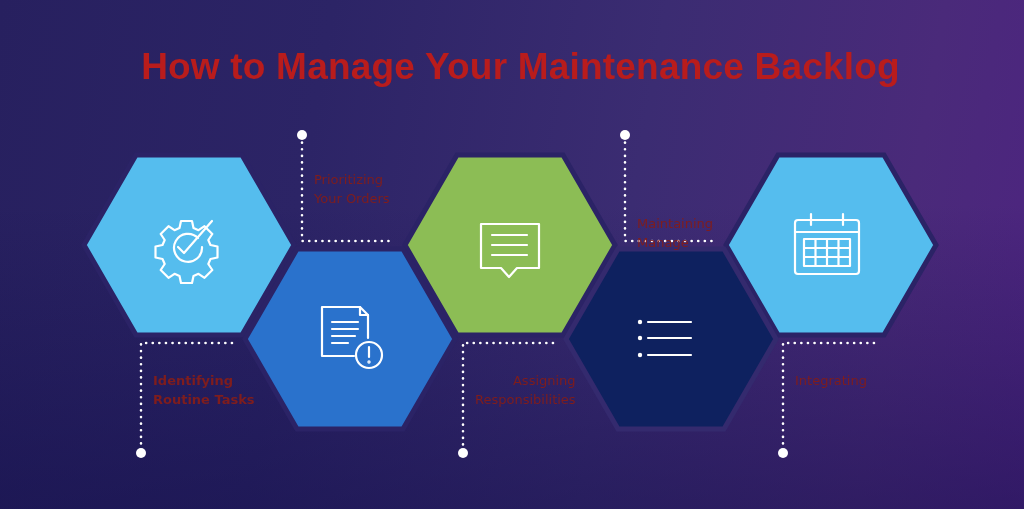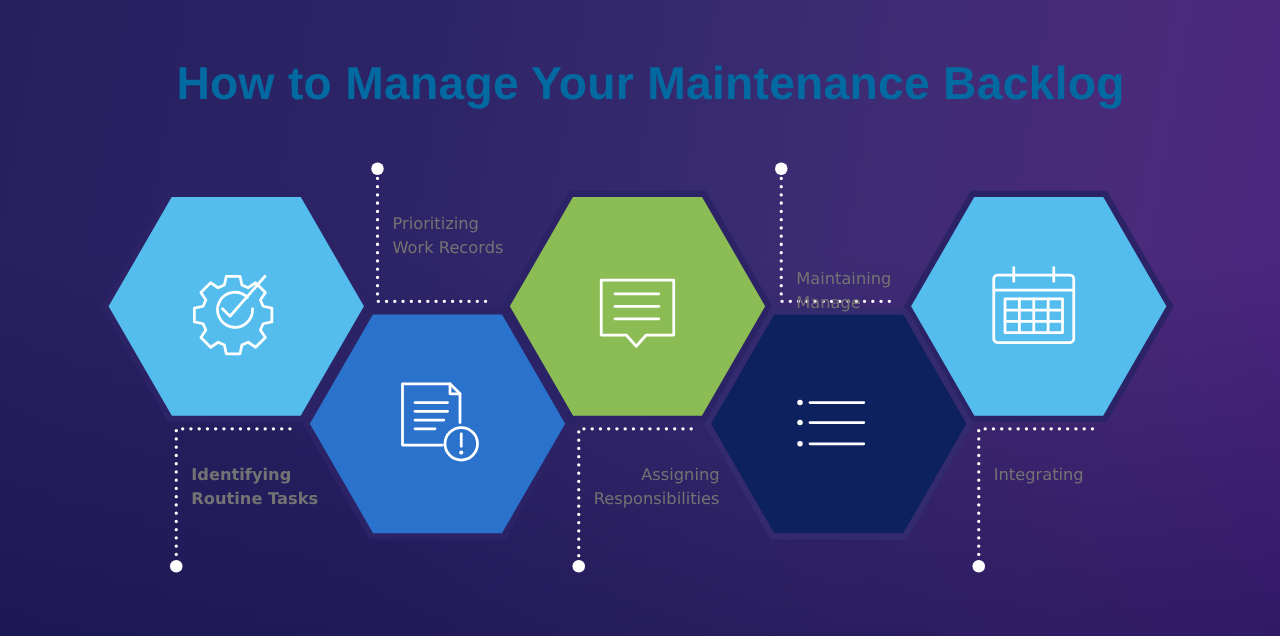--- a/index.html
+++ b/index.html
@@ -8,26 +8,26 @@
       background: linear-gradient(100deg, #27205f 0%, #2c2466 30%, #3b2c72 60%, #4a2a7a 85%, #4d2480 100%);
       font-family: "Liberation Sans", sans-serif;
     }
     .bg-shade {
       position: absolute; inset: 0;
       background: linear-gradient(180deg, rgba(0,0,0,0) 40%, rgba(15,12,70,0.45) 100%);
       pointer-events: none;
     }
     .title {
       position: absolute; left: 17px; right: 0; top: 46px; text-align: center;
-      color: #0369a1; font-size: 37px; font-weight: bold; letter-spacing: 0.2px;
+      color: #b91c1c; font-size: 37px; font-weight: bold; letter-spacing: 0.2px;
       font-family: "Liberation Sans", sans-serif;
     }
     svg.diagram { position: absolute; left: 0; top: 0; }
     .label {
-      position: absolute; color: #737373; font-size: 13px; line-height: 19px;
+      position: absolute; color: #7f1d1d; font-size: 13px; line-height: 19px;
       font-family: "DejaVu Sans", sans-serif; white-space: nowrap;
     }
     .label span { display: block; }
   </style>
 </head>
 <body>
 
 <div class="bg-shade"></div>
 
 <div class="title">How to Manage Your Maintenance Backlog</div>
@@ -111,21 +111,21 @@
   </g>
 </svg>
 
 <div class="label" style="left:153px; top:371px;font-weight:bold;">
   <span>Identifying</span>
   <span>Routine Tasks</span>
 </div>
 
 <div class="label" style="left:314px; top:170px;">
   <span>Prioritizing</span>
-  <span>Work Records</span>
+  <span>Your Orders</span>
 </div>
 
 <div class="label" style="left:475px; top:371px;text-align:right;">
   <span>Assigning</span>
   <span>Responsibilities</span>
 </div>
 
 <div class="label" style="left:637px; top:170px;margin-top:44px;">
   <span>Maintaining</span>
   <span>Manage</span>

